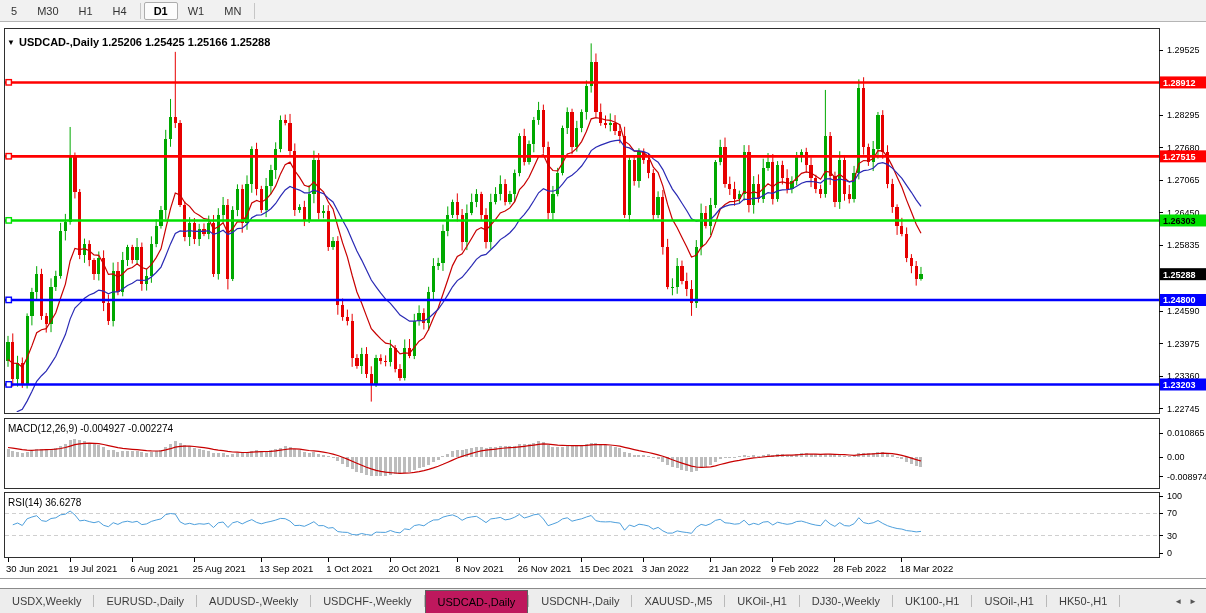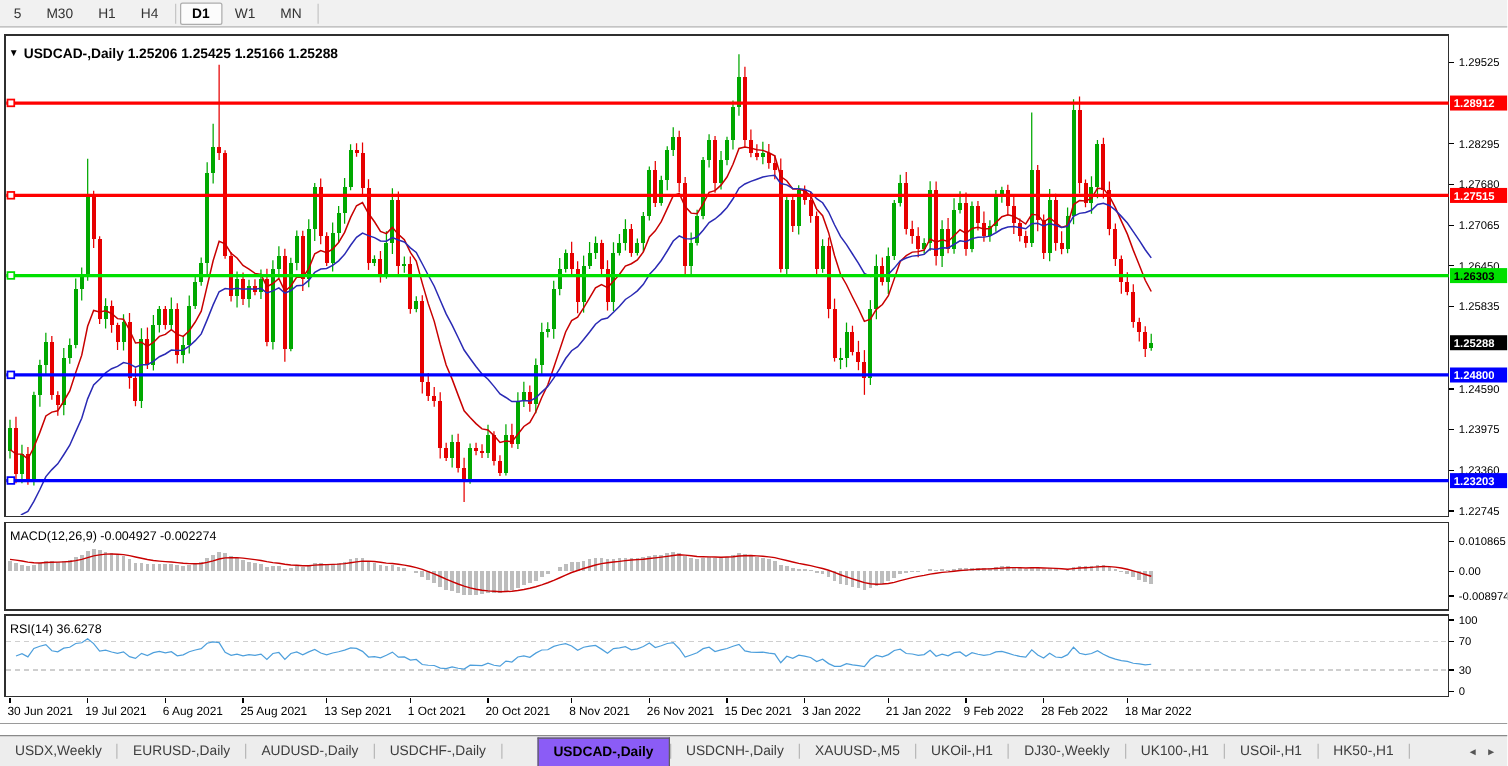--- a/index.html
+++ b/index.html
@@ -12,21 +12,21 @@
   .tf.active{background:#fcfcfc;border:1px solid #adadad;border-radius:2px;padding:1px 9px;color:#000;font-weight:bold;}
   .tbsep{width:1px;height:16px;background:#c6c6c6;margin:0 3px;}
   
   #chart{display:block;}
   svg text{font-family:"Liberation Sans",sans-serif;}
   
   .tabbar{position:absolute;left:0;bottom:0;width:1206px;height:25px;background:#ededed;
     border-top:1px solid #8a8a8a;display:flex;align-items:stretch;font-size:11px;color:#3d3d3d;
     box-sizing:border-box;}
   .tab{display:flex;align-items:center;padding:0 12px;white-space:nowrap;cursor:default;}
-  .tab.active{background:#8b5cf6;border:1px solid #5f5f5f;border-bottom:none;color:#000;margin-top:1px;font-weight:bold;margin-left:28px;}
+  .tab.active{background:#be185d;border:1px solid #5f5f5f;border-bottom:none;color:#000;margin-top:1px;font-weight:normal;}
   .tab-sep{width:1px;background:#b9b9b9;margin:6px 0;}
   .tab-arrows{margin-left:auto;display:flex;align-items:center;gap:7px;padding:0 9px;color:#555;
     font-size:8px;}
   .tab-arrow{cursor:default;}
 </style>
 </head>
 <body>
 
 <div id="app">
 
@@ -760,23 +760,23 @@
           <text x="1167" y="534" font-size="9" fill="#000">0</text>
         </g>
       </g>
   </svg>
 
   <div class="tabbar" id="tabbar">
       <div class="tab">USDX,Weekly</div>
       <div class="tab-sep"></div>
       <div class="tab">EURUSD-,Daily</div>
       <div class="tab-sep"></div>
-      <div class="tab">AUDUSD-,Daily</div>
-      <div class="tab-sep"></div>
-      <div class="tab">USDCHF-,Daily</div>
+      <div class="tab">AUDUSD-,Weekly</div>
+      <div class="tab-sep"></div>
+      <div class="tab">USDCHF-,Weekly</div>
       <div class="tab-sep"></div>
       <div class="tab active">USDCAD-,Daily</div>
       <div class="tab-sep"></div>
       <div class="tab">USDCNH-,Daily</div>
       <div class="tab-sep"></div>
       <div class="tab">XAUUSD-,M5</div>
       <div class="tab-sep"></div>
       <div class="tab">UKOil-,H1</div>
       <div class="tab-sep"></div>
       <div class="tab">DJ30-,Weekly</div>

